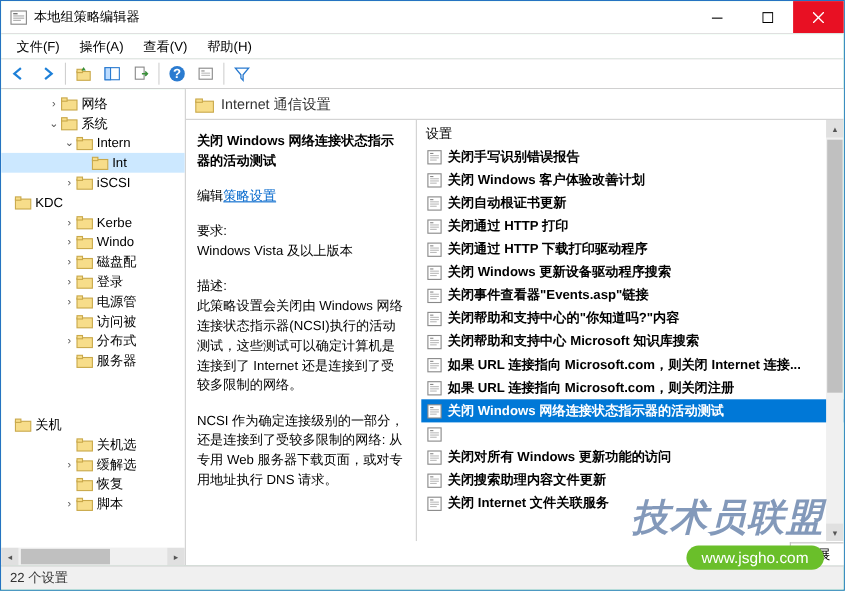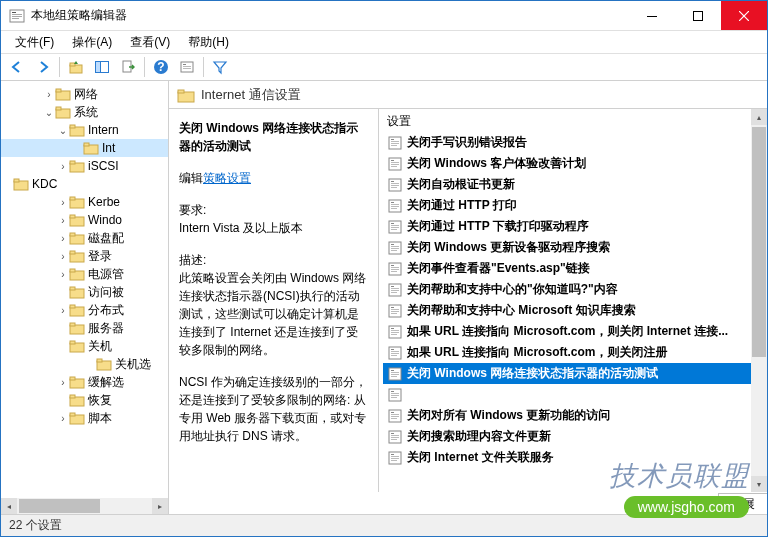--- a/index.html
+++ b/index.html
@@ -45,21 +45,21 @@
 .setting-item { display: flex; align-items: center; height: 21px; padding: 0 4px; white-space: nowrap; font-weight: bold; }
 .setting-item.selected { background: #0078d7; color: #fff; }
 .setting-icon { width: 16px; height: 16px; margin-right: 4px; flex-shrink: 0; }
 .settings-vscroll { position: absolute; top: 0; right: 0; bottom: 0; width: 16px; background: #f0f0f0; }
 .settings-vscroll .vthumb { position: absolute; left: 1px; width: 14px; background: #c0c0c0; }
 .tabs { height: 22px; display: flex; align-items: flex-end; padding-left: 4px; background: #fff; flex-direction: column; }
 .tab { padding: 2px 12px; border: 1px solid #c0c0c0; border-bottom: none; margin-right: -1px; background: #f5f5f5; font-size: 12px; position: relative; top: 1px; }
 .tab.active { background: #fff; border-bottom: 1px solid #fff; }
 .statusbar { height: 22px; border-top: 1px solid #d0d0d0; display: flex; align-items: center; padding: 0 8px; background: #f0f0f0; font-size: 12px; color: #333; }
 .watermark { position: absolute; right: 18px; bottom: 18px; text-align: right; pointer-events: none; }
-.watermark-logo { font-size: 27px; font-weight: normal; color: rgba(30,70,130,0.55); font-style: italic; letter-spacing: 1px; text-shadow: 0 0 2px rgba(255,255,255,0.6); }
+.watermark-logo { font-size: 34px; font-weight: bold; color: rgba(30,70,130,0.55); font-style: italic; letter-spacing: 1px; text-shadow: 0 0 2px rgba(255,255,255,0.6); }
 .watermark-url { margin-top: 2px; background: #6abf2a; color: #fff; padding: 3px 14px; border-radius: 12px; font-size: 14px; display: inline-block; }
 svg { display: block; }
 </style>
 </head>
 <body>
 
 <div class="window">
 
   <div class="titlebar">
     <span class="titlebar-icon">
@@ -290,31 +290,31 @@
           <div class="tree-item" style="padding-left: 56px;">
             <span class="tree-toggle"></span>
             <span class="tree-icon">
               <svg width="16" height="14">
                 <rect x="1" y="4" width="14" height="9" fill="#f7dd8a" stroke="#c9a84a"></rect>
                 <rect x="1" y="2" width="5" height="3" fill="#f7dd8a" stroke="#c9a84a"></rect>
               </svg>
             </span>
             <span class="tree-label">服务器</span>
           </div>
-          <div class="tree-item" style="padding-left: 56px;">
+          <div class="tree-item" style=" margin-top: 40px;">
             <span class="tree-toggle"></span>
             <span class="tree-icon">
               <svg width="16" height="14">
                 <rect x="1" y="4" width="14" height="9" fill="#f7dd8a" stroke="#c9a84a"></rect>
                 <rect x="1" y="2" width="5" height="3" fill="#f7dd8a" stroke="#c9a84a"></rect>
               </svg>
             </span>
             <span class="tree-label">关机</span>
           </div>
-          <div class="tree-item" style="padding-left: 83px;">
+          <div class="tree-item" style="padding-left: 56px;">
             <span class="tree-toggle"></span>
             <span class="tree-icon">
               <svg width="16" height="14">
                 <rect x="1" y="4" width="14" height="9" fill="#f7dd8a" stroke="#c9a84a"></rect>
                 <rect x="1" y="2" width="5" height="3" fill="#f7dd8a" stroke="#c9a84a"></rect>
               </svg>
             </span>
             <span class="tree-label">关机选</span>
           </div>
           <div class="tree-item" style="padding-left: 56px;">
@@ -370,21 +370,21 @@
 
       <div class="right-body">
 
         <div class="desc-pane">
           <div class="desc-title">关闭 Windows 网络连接状态指示器的活动测试</div>
           <div class="desc-edit">
             <span>编辑</span><a href="#" class="link">策略设置</a>
           </div>
           <div class="desc-section">
             <div>要求:</div>
-            <div>Intern Vista 及以上版本</div>
+            <div>Windows Vista 及以上版本</div>
           </div>
           <div class="desc-section">
             <div>描述:</div>
             <div>此策略设置会关闭由 Windows 网络连接状态指示器(NCSI)执行的活动测试，这些测试可以确定计算机是连接到了 Internet 还是连接到了受较多限制的网络。</div>
           </div>
           <div class="desc-section">
             <div>NCSI 作为确定连接级别的一部分，还是连接到了受较多限制的网络: 从专用 Web 服务器下载页面，或对专用地址执行 DNS 请求。</div>
           </div>
         </div>
 

